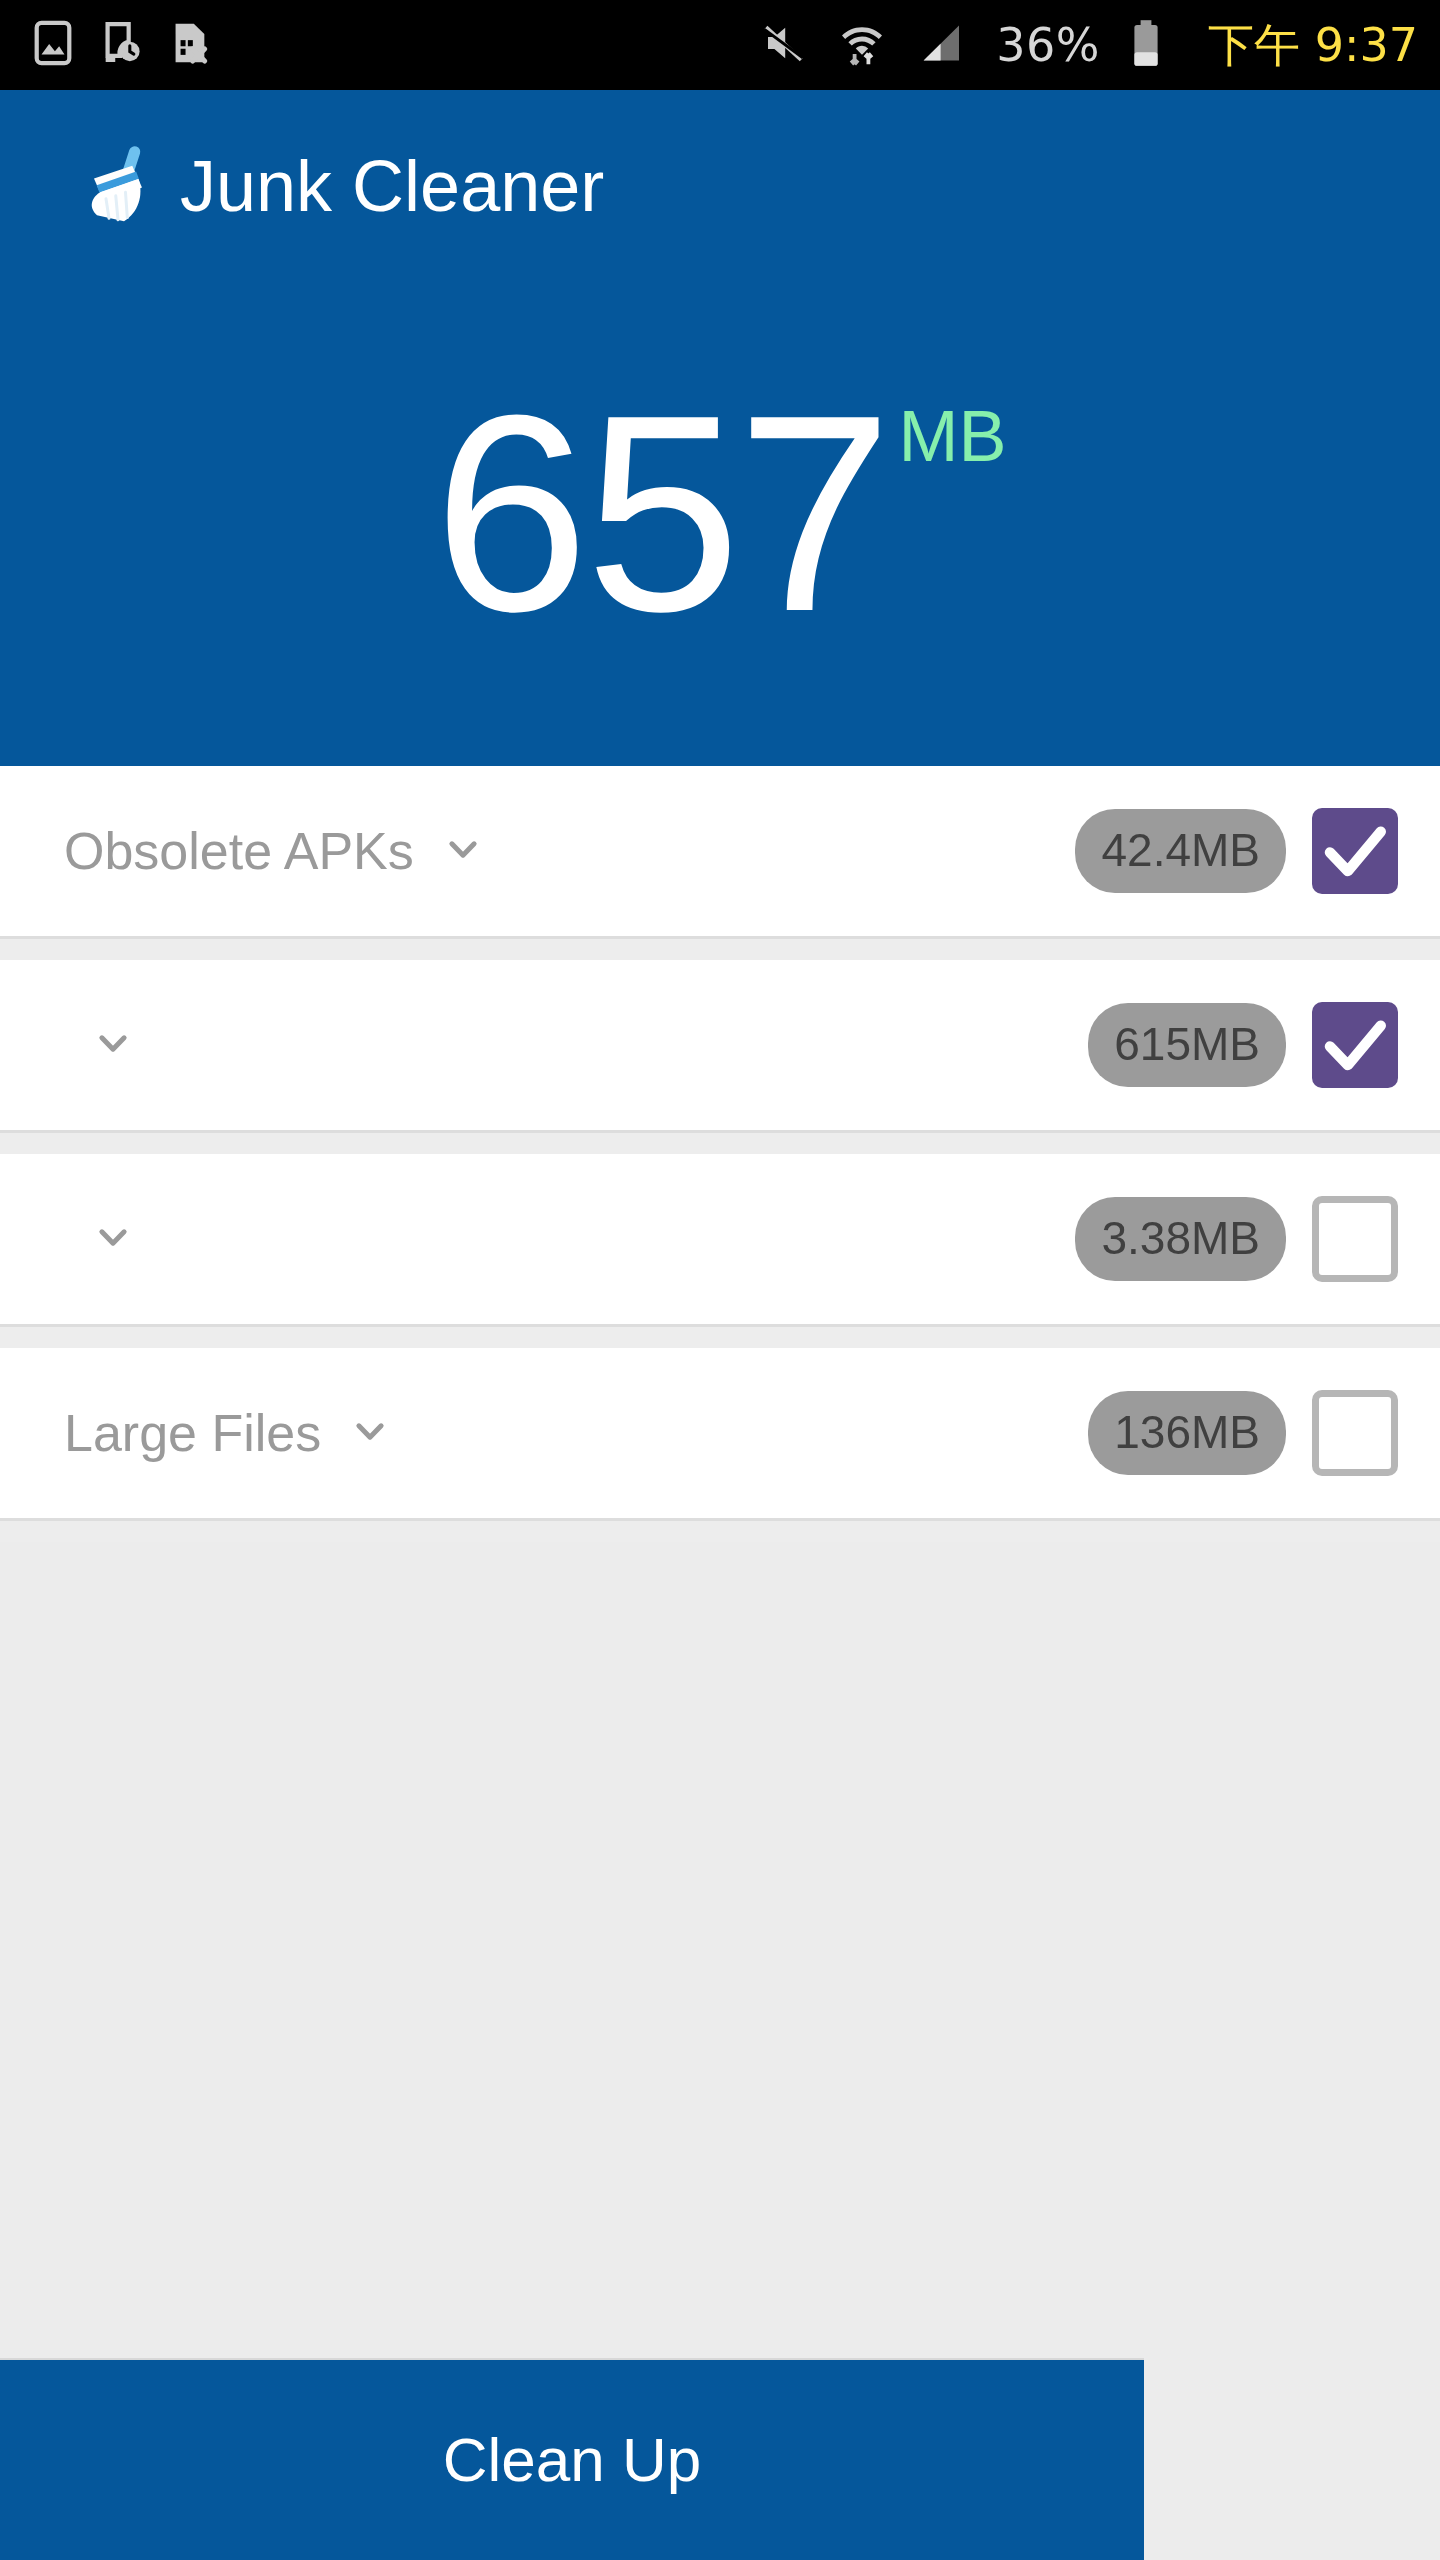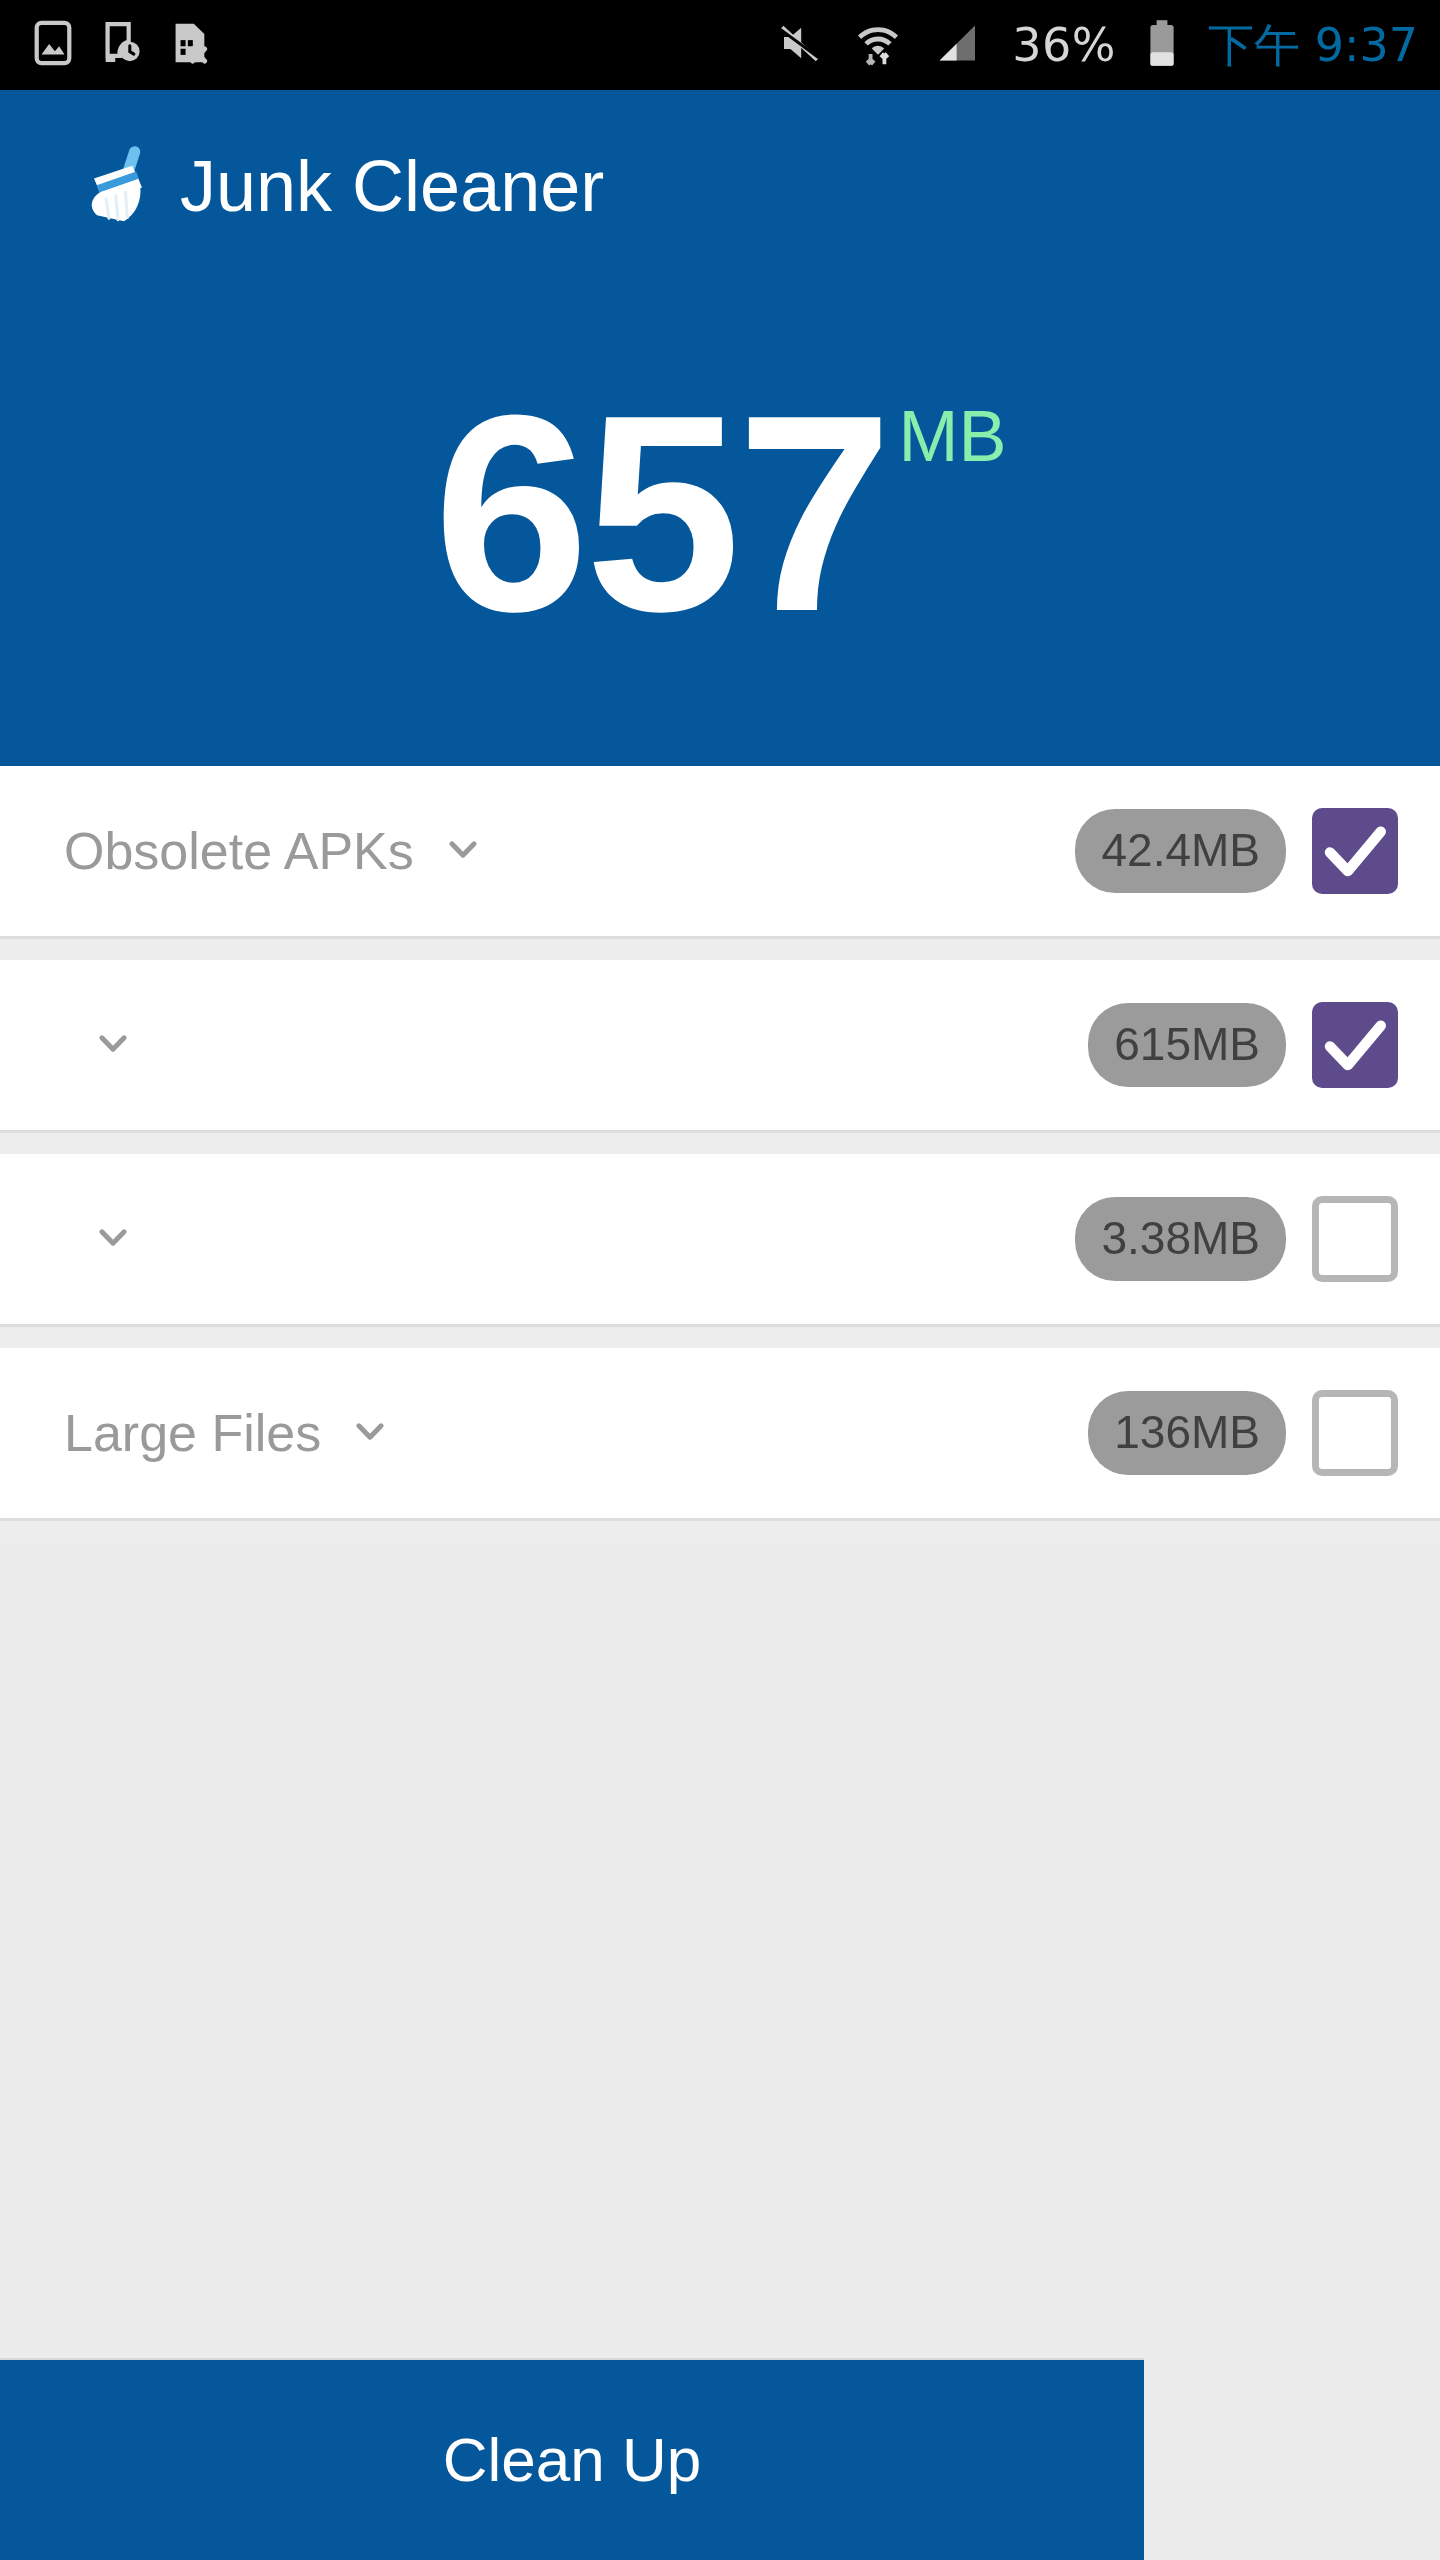--- a/index.html
+++ b/index.html
@@ -18,22 +18,22 @@
     padding:0 22px 0 30px;
   }
   .sb-left{ display:flex; align-items:center; gap:22px; }
   .sb-right{ margin-left:auto; display:flex; align-items:center; gap:32px; }
   .sb-ico{ display:block; }
   .sb-text{
     color:#D6D6D6; font-size:46px; letter-spacing:0.5px;
     font-family:"DejaVu Sans", sans-serif; line-height:1;
   }
   .sb-clock{
-    color:#0369a1; font-size:46px; line-height:1;
-    font-family:"DejaVu Sans", sans-serif; margin-left:0;
+    color:#fde047; font-size:46px; line-height:1;
+    font-family:"DejaVu Sans", sans-serif; margin-left:16px;
   }
 
   
   .header{
     position:absolute; left:0; top:90px; width:1440px; height:676px;
     background:#05579B; overflow:hidden;
   }
   .header-title-row{
     position:absolute; left:64px; top:48px;
     display:flex; align-items:center; gap:20px;
@@ -41,21 +41,21 @@
   .broom{ width:96px; height:96px; display:block; }
   .app-title{
     color:#FFFFFF; font-size:72px; font-weight:400; line-height:1;
     letter-spacing:0px;
   }
   .size-block{
     position:absolute; left:0; right:0; top:300px;
     display:flex; justify-content:center; align-items:flex-start;
   }
   .size-num{
-    color:#FFFFFF; font-size:280px; font-weight:700; line-height:0.88;
+    color:#FFFFFF; font-size:280px; font-weight:400; line-height:0.88;
     letter-spacing:-4px;
   }
   .size-unit{
     color:#86efac; font-size:72px; font-weight:400; line-height:1;
     margin-top:10px; margin-left:10px;
   }
 
   
   .list{ position:absolute; left:0; top:766px; width:1440px; }
   .row{

